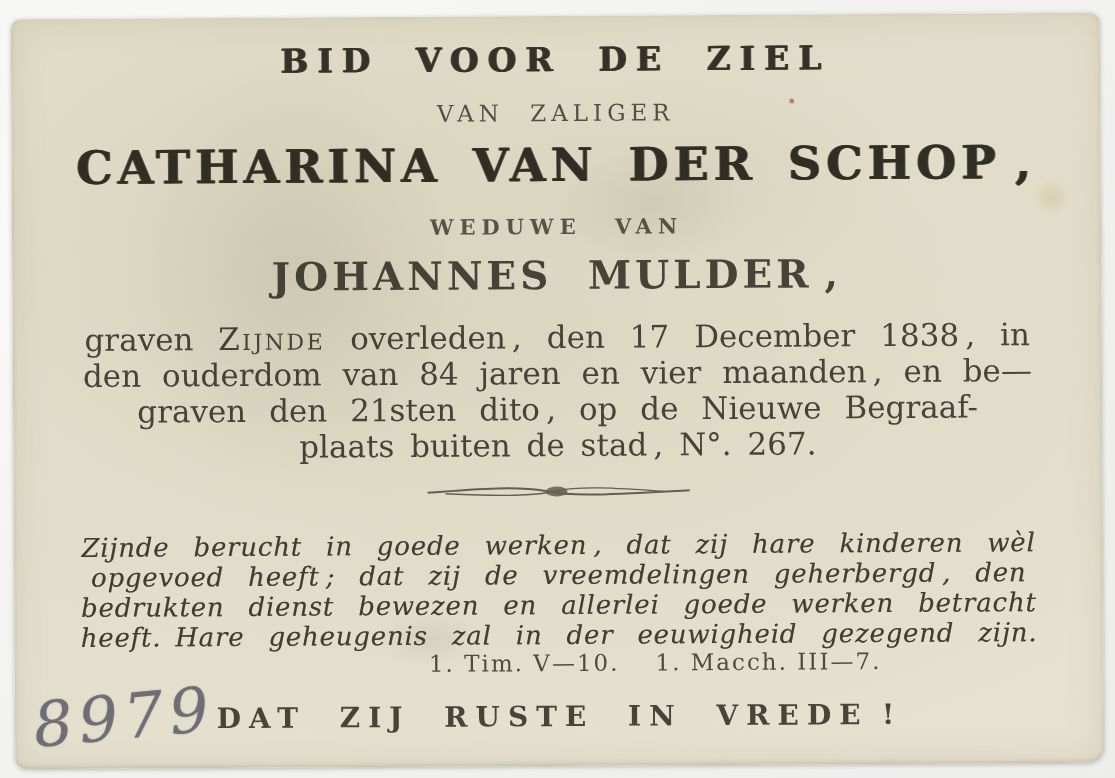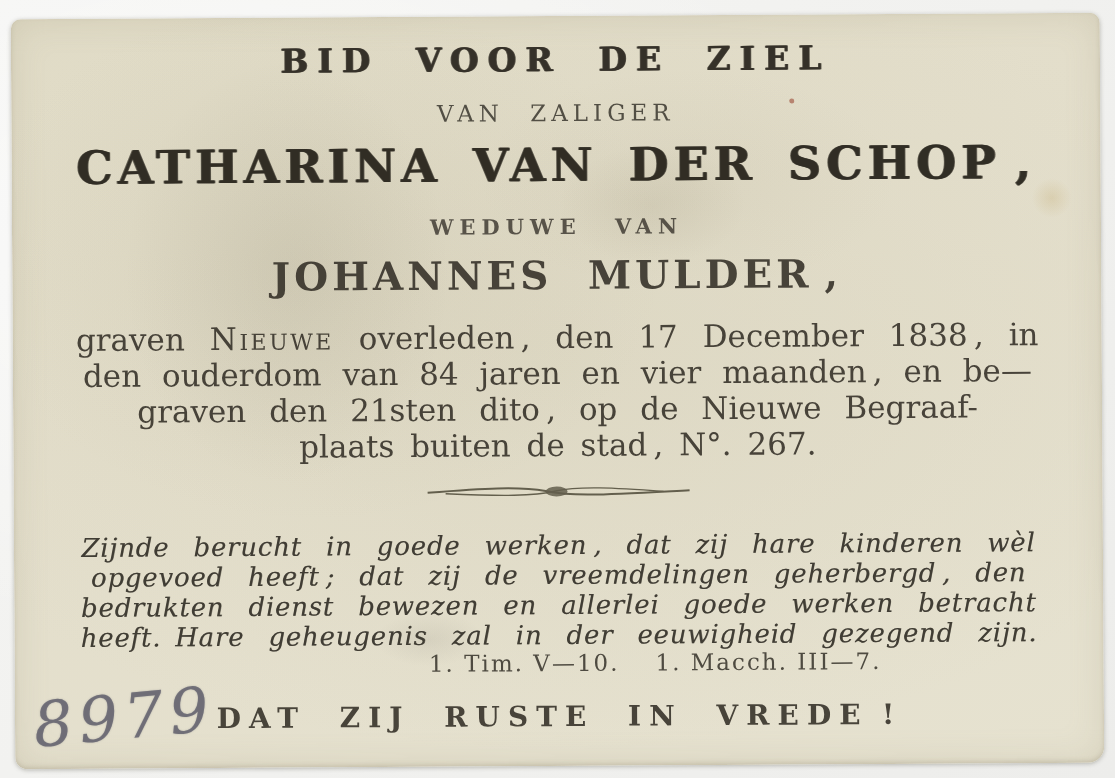--- a/index.html
+++ b/index.html
@@ -147,21 +147,21 @@
 
     <div class="line subtitle">VAN ZALIGER</div>
 
     <div class="line name">CATHARINA VAN DER SCHOP ,</div>
 
     <div class="line relation">WEDUWE VAN</div>
 
     <div class="line spouse">JOHANNES MULDER ,</div>
 
     <div class="obituary">
-      <div class="ob-line ob1"><span>graven </span><span class="smallcaps">Nieuwe</span><span> overleden , den 17 December 1838 , in</span></div>
+      <div class="ob-line ob1"><span>graven </span><span class="smallcaps">Zijnde</span><span> overleden , den 17 December 1838 , in</span></div>
       <div class="ob-line ob2">den ouderdom van 84 jaren en vier maanden , en be—</div>
       <div class="ob-line ob3">graven den 21sten dito , op de Nieuwe Begraaf-</div>
       <div class="ob-line ob4">plaats buiten de stad , N°. 267.</div>
     </div>
 
     <div class="divider-wrap">
       <svg width="270" height="16" viewBox="0 0 270 16" xmlns="http://www.w3.org/2000/svg">
         <path d="M4 8 C 60 4, 95 2, 122 7 C 150 13, 180 11, 266 7" fill="none" stroke="#45412f" stroke-width="2"></path>
         <path d="M22 9 C 80 12, 110 12, 132 7 C 155 2, 190 4, 240 8" fill="none" stroke="#45412f" stroke-width="1.4"></path>
         <ellipse cx="133" cy="7.5" rx="11" ry="5" fill="#45412f" opacity="0.85"></ellipse>

